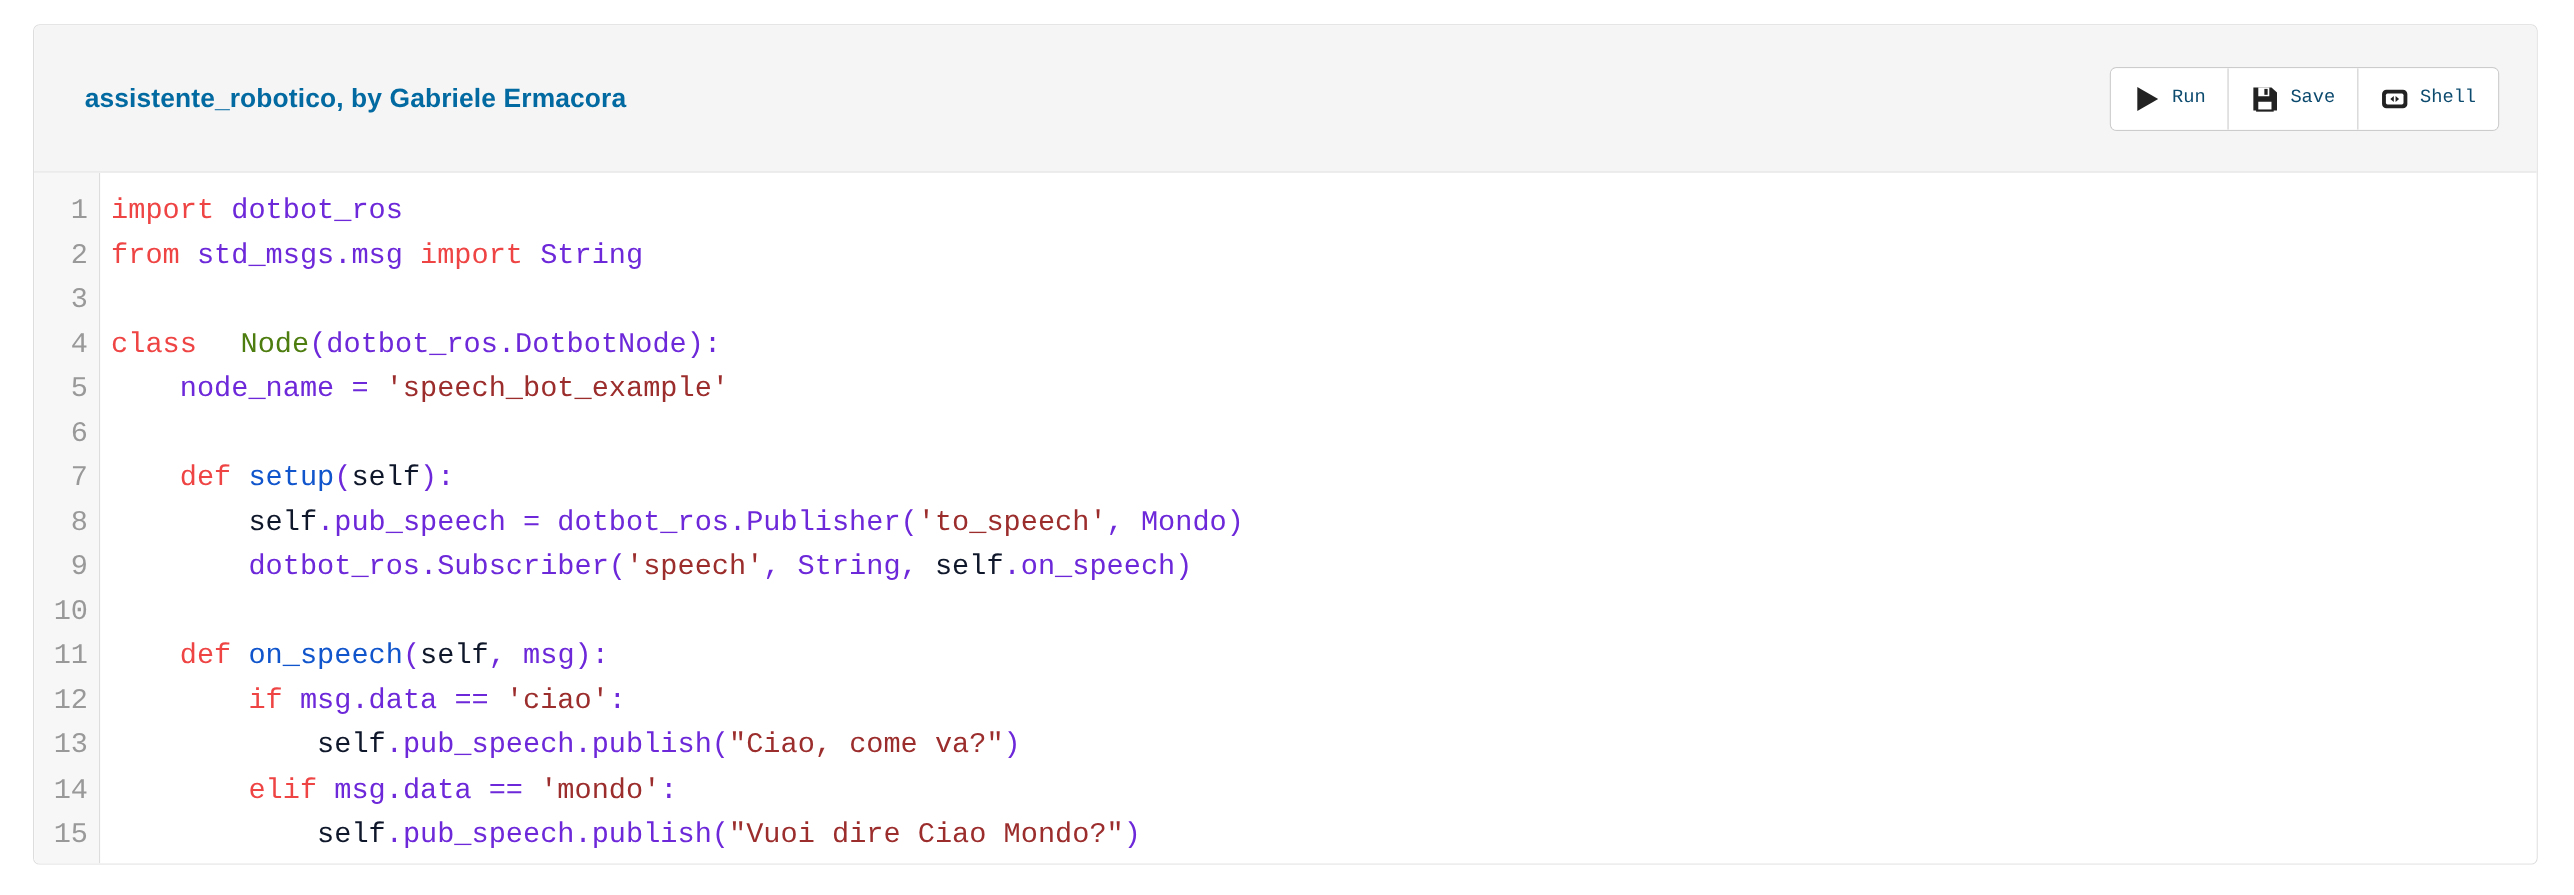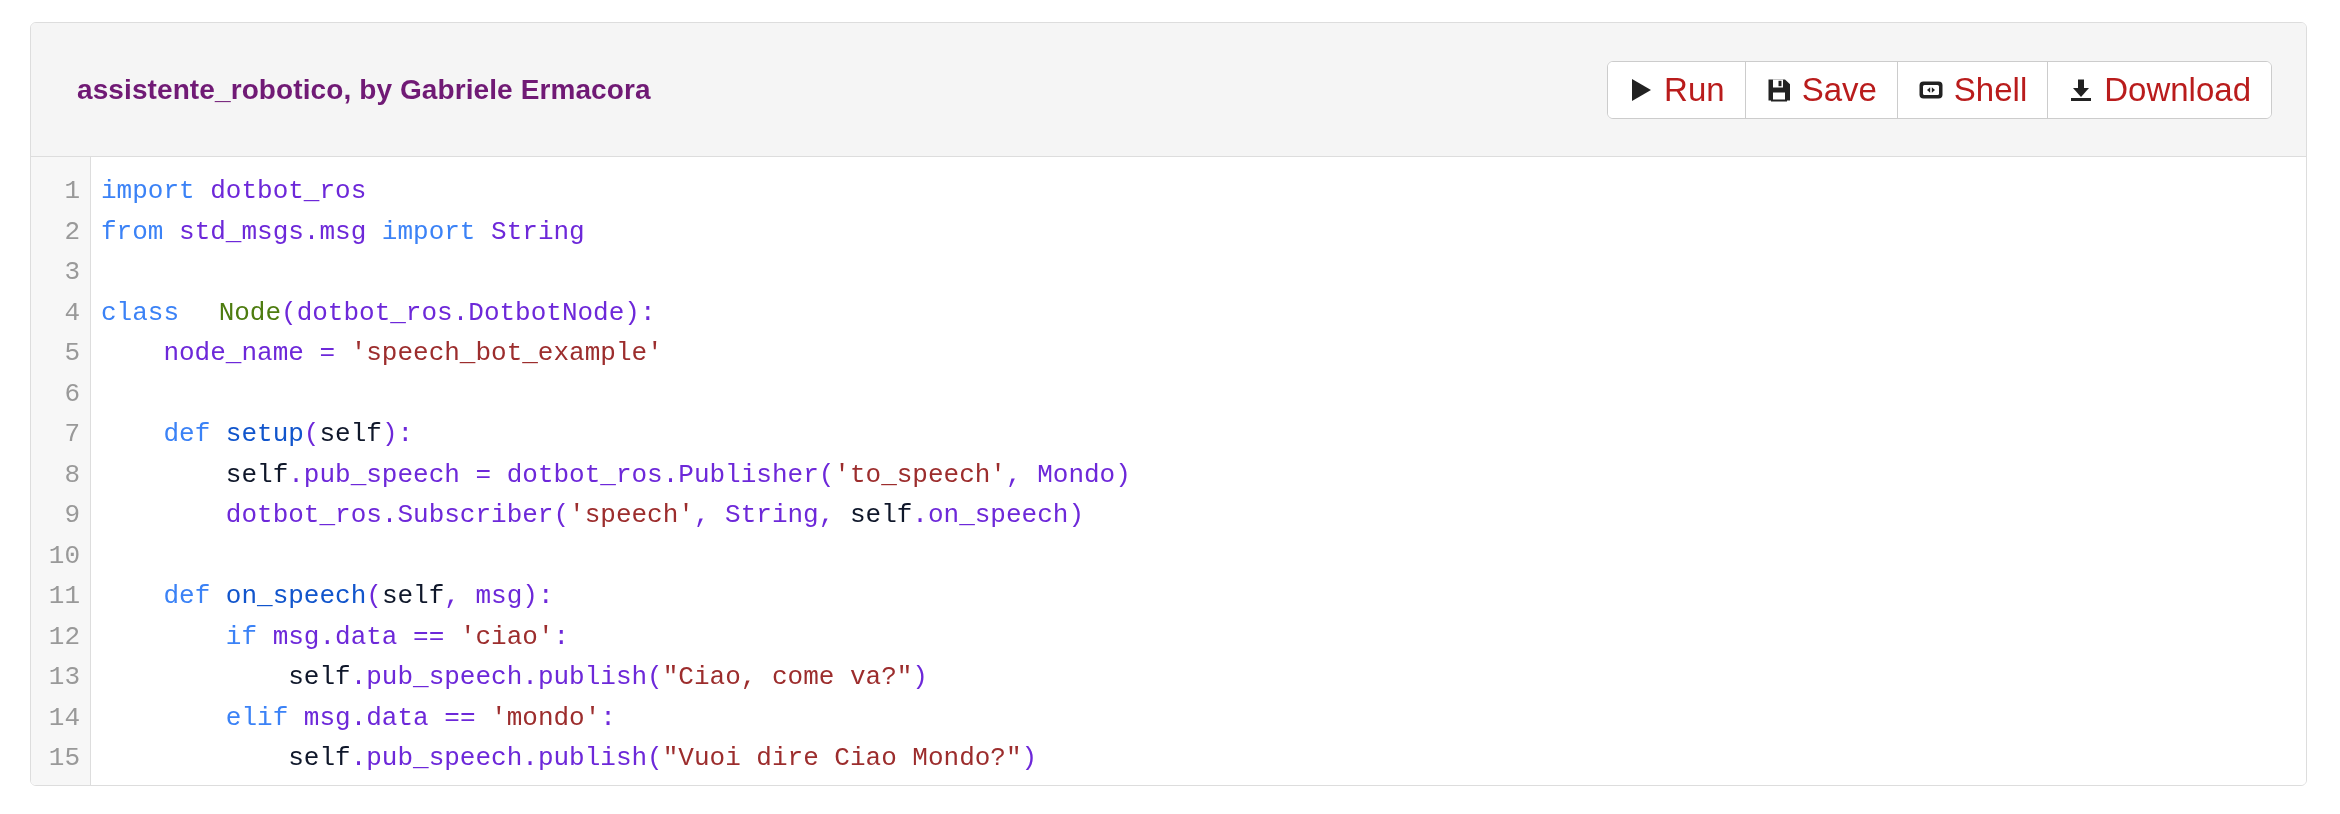--- a/index.html
+++ b/index.html
@@ -34,23 +34,23 @@
     height: 134px;
     background: #f5f5f5;
     border-bottom: 1px solid #dddddd;
     box-sizing: border-box;
     display: flex;
     align-items: center;
     justify-content: space-between;
     padding: 0 34px 0 46px;
   }
   .panel-title {
-    font-size: 28px;
+    font-size: 24px;
     font-weight: bold;
-    color: #701a75;
+    color: #0369a1;
     letter-spacing: 0.1px;
     white-space: nowrap;
   }
 
   
   .toolbar {
     display: flex;
     align-items: stretch;
     border: 1px solid #cccccc;
     border-radius: 6px;
@@ -59,23 +59,23 @@
     height: 56px;
   }
   .tb-btn {
     display: flex;
     align-items: center;
     gap: 10px;
     padding: 0 20px;
     background: #ffffff;
     border: 0;
     border-left: 1px solid #cccccc;
-    font-family: Liberation Sans, sans-serif;
-    font-size: 33px;
-    color: #b91c1c;
+    font-family: Liberation Mono, monospace;
+    font-size: 17px;
+    color: #0c4a6e;
     cursor: pointer;
     white-space: nowrap;
     line-height: 1;
   }
   .tb-btn:first-child { border-left: 0; }
   .tb-label { display: inline-block; }
   .tb-icon {
     display: inline-flex;
     align-items: center;
     justify-content: center;
@@ -117,21 +117,21 @@
     overflow: hidden;
   }
   .code-lines .cl {
     font-family: "Liberation Mono", "DejaVu Sans Mono", monospace;
     font-size: 26px;
     line-height: 40.5px;
     height: 40.5px;
     white-space: pre;
     color: #000000;
   }
-  .tok-kw  { color: #3b82f6; margin-top: 32px; }
+  .tok-kw  { color: #ef4444; margin-top: 32px; }
   .tok-fn  { color: #1155cc; }
   .tok-cls { color: #4d7c0f; margin-left: 24px; }
   .tok-self{ color: #0f172a; }
   .tok-str { color: #9c2d2d; }
   .tok-pl  { color: #6d28d9; }
 </style>
 </head>
 <body>
 
 <div class="panel">
@@ -168,30 +168,20 @@
           <svg width="26" height="20" viewBox="0 0 26 20" aria-hidden="true">
             <rect x="1.5" y="1.5" width="23" height="17" rx="4" ry="4" fill="#222222"></rect>
             <rect x="5" y="5" width="16" height="10" rx="1.5" ry="1.5" fill="#ffffff"></rect>
             <polygon points="9,10 12.2,7.2 12.2,12.8" fill="#222222"></polygon>
             <polygon points="17,10 13.8,7.2 13.8,12.8" fill="#222222"></polygon>
           </svg>
         </span>
         <span class="tb-label">Shell</span>
       </button>
 
-      <button class="tb-btn">
-        <span class="tb-icon">
-          <svg width="24" height="24" viewBox="0 0 24 24" aria-hidden="true">
-            <rect x="9" y="1.5" width="6" height="10" fill="#222222"></rect>
-            <polygon points="4,10 20,10 12,19" fill="#222222"></polygon>
-            <rect x="2" y="20" width="20" height="3" fill="#222222"></rect>
-          </svg>
-        </span>
-        <span class="tb-label">Download</span>
-      </button>
 
 
     </div>
   </div>
 
   <div class="code-area">
     <div class="gutter" id="gutter">
         <div class="ln">1</div>
         <div class="ln">2</div>
         <div class="ln">3</div>

